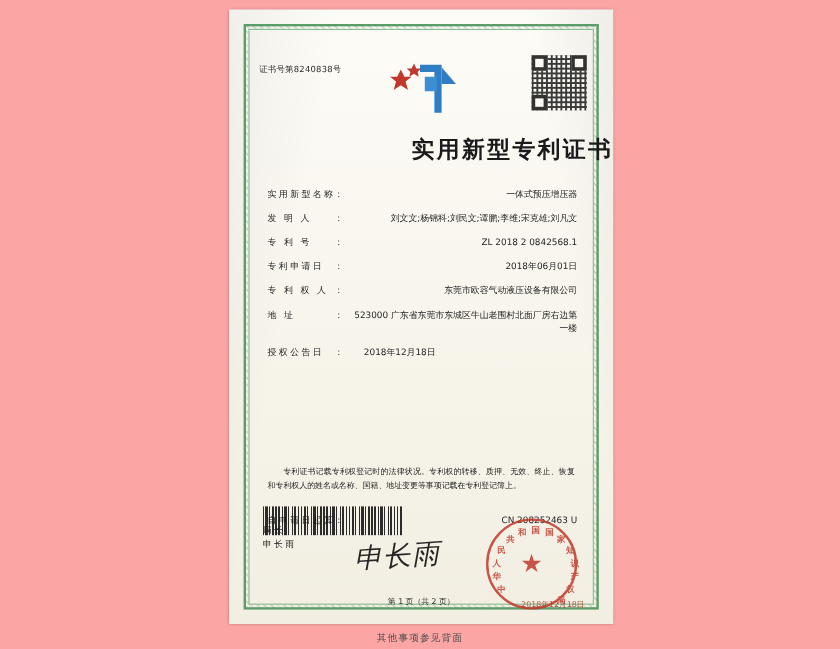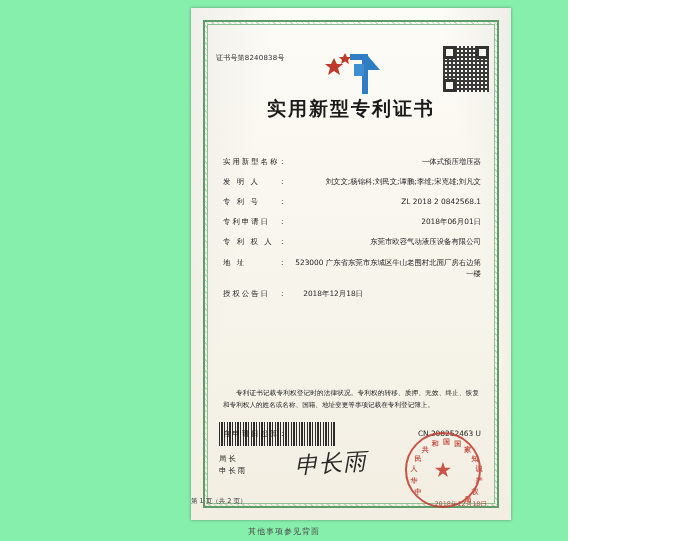--- a/index.html
+++ b/index.html
@@ -8,23 +8,23 @@
     background: #ffffff;
   }
   body {
     width: 700px;
     height: 541px;
     font-family: "DejaVu Sans", "Liberation Sans", sans-serif;
     overflow: hidden;
   }
   .page {
     position: relative;
-    width: 568px;
+    width: 700px;
     height: 541px;
-    background: #86efac;
+    background: #fca5a5;
   }
   
   .sheet {
     position: absolute;
     left: 191px;
     top: 8px;
     width: 320px;
     height: 512px;
     background: #fbf9f3;
     box-shadow: 0 0 3px rgba(0,0,0,0.35);
@@ -114,22 +114,22 @@
     left: 50%;
     top: 42px;
     transform: translateX(-50%);
     width: 74px;
     height: 48px;
   }
   
   .title {
     position: absolute;
     left: 0; right: 0;
-    top: 88px;
-    text-align: center;
+    top: 104px;
+    text-align: right;
     font-family: "DejaVu Sans", "Liberation Sans", sans-serif;
     font-size: 19px;
     font-weight: bold;
     color: #1a1a1a;
     letter-spacing: 2px;
   }
   
   .fields {
     position: absolute;
     left: 32px;
@@ -191,21 +191,21 @@
     background-image: repeating-linear-gradient(90deg,
       #111 0px, #111 1px, transparent 1px, transparent 2px,
       #111 2px, #111 4px, transparent 4px, transparent 5px,
       #111 5px, #111 6px, transparent 6px, transparent 8px);
     opacity: 0.88;
   }
   
   .sig-label {
     position: absolute;
     left: 28px;
-    top: 445px;
+    top: 429px;
     font-size: 7.4px;
     color: #1f1f1f;
     letter-spacing: 2px;
     line-height: 1.65;
     font-family: Liberation Mono, monospace;
   }
   .sig-script {
     position: absolute;
     left: 104px;
     top: 440px;
@@ -256,20 +256,21 @@
     right: 24px;
     top: 492px;
     font-size: 6.5px;
     color: #b03a2e;
     opacity: 0.85;
   }
   .page-no {
     position: absolute;
     left: 0; right: 0;
     bottom: 14px;
+    text-align: center;
     font-size: 6.5px;
     color: #333;
   }
   .caption {
     position: absolute;
     left: 0; right: 0;
     bottom: 4px;
     text-align: center;
     font-size: 8px;
     color: #4a4a4a;

